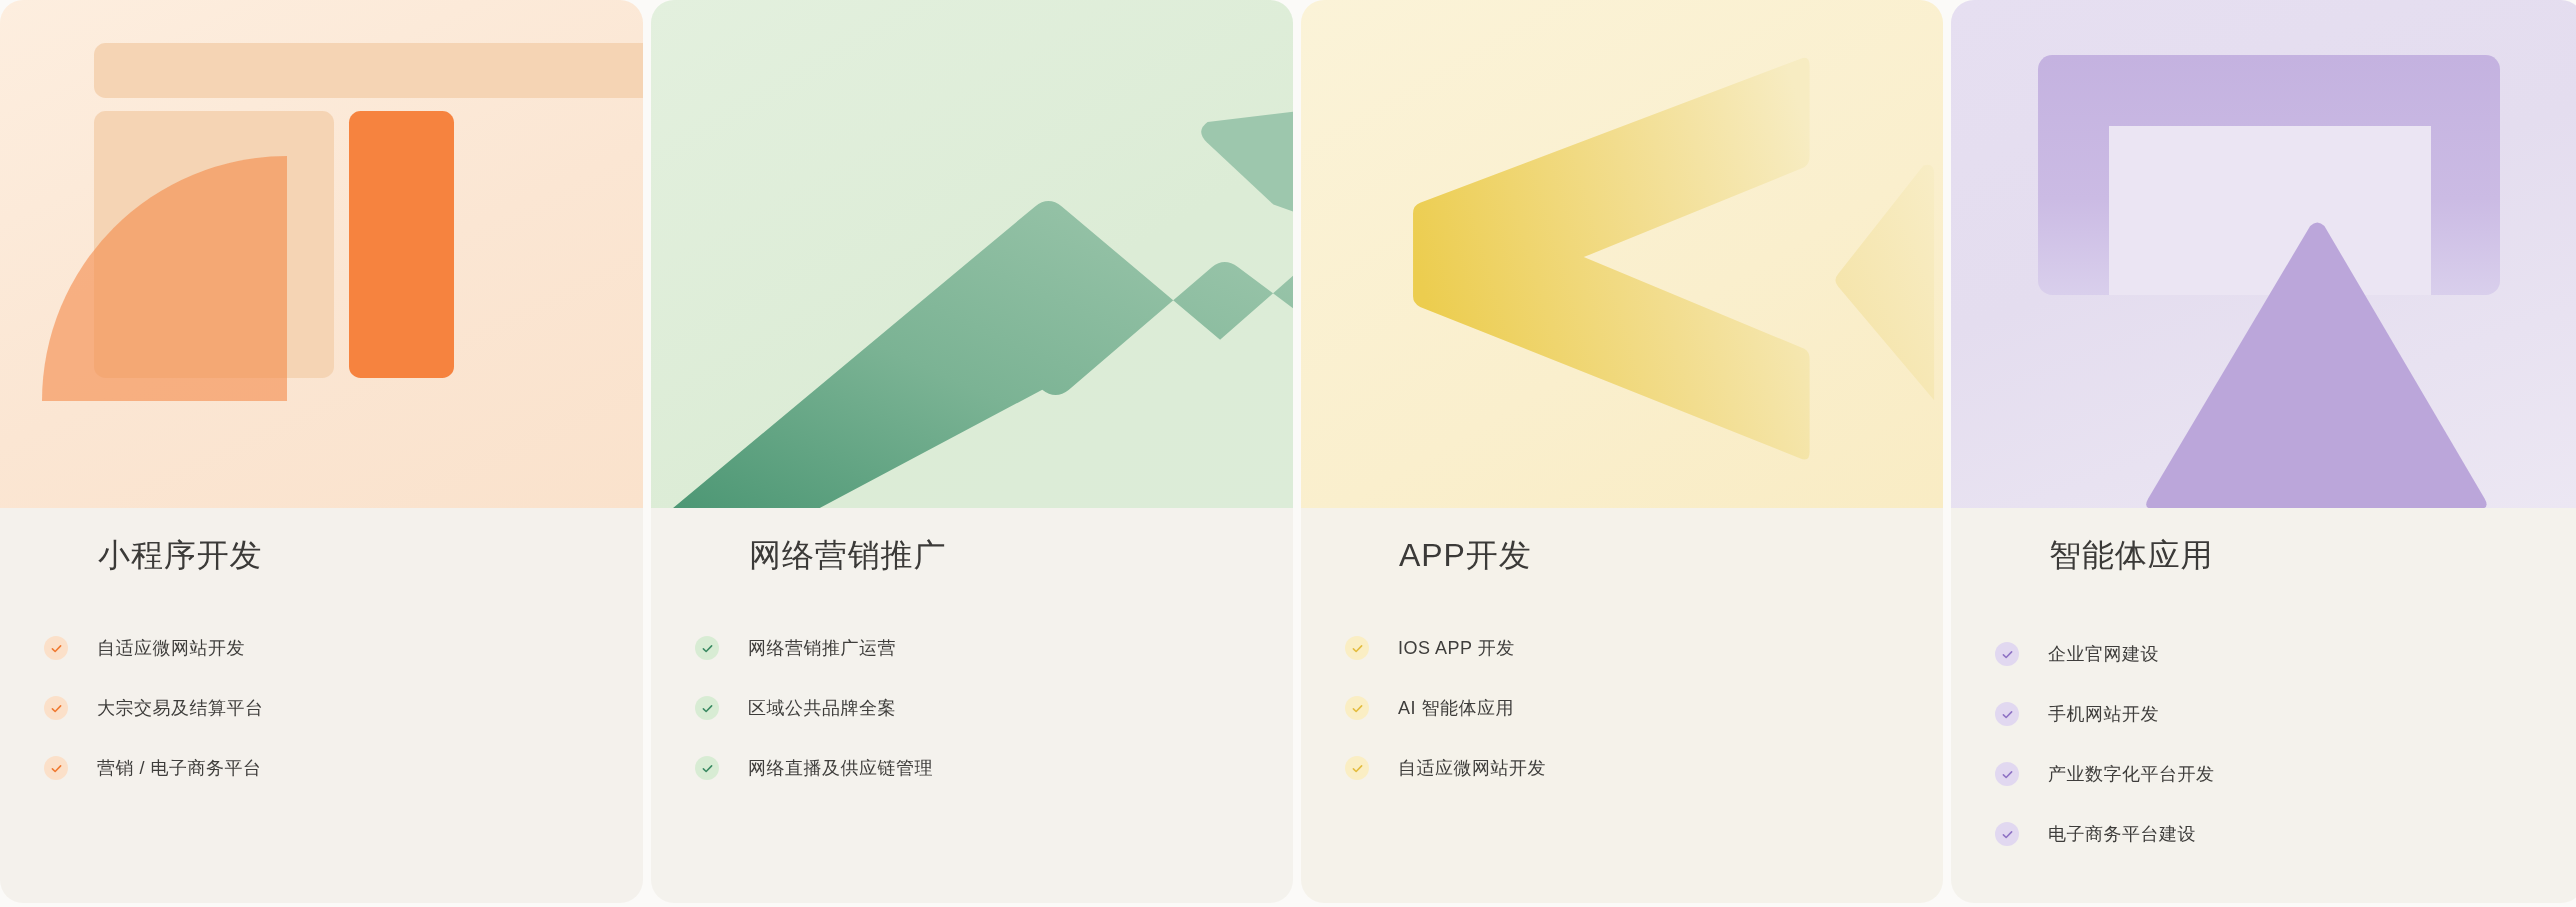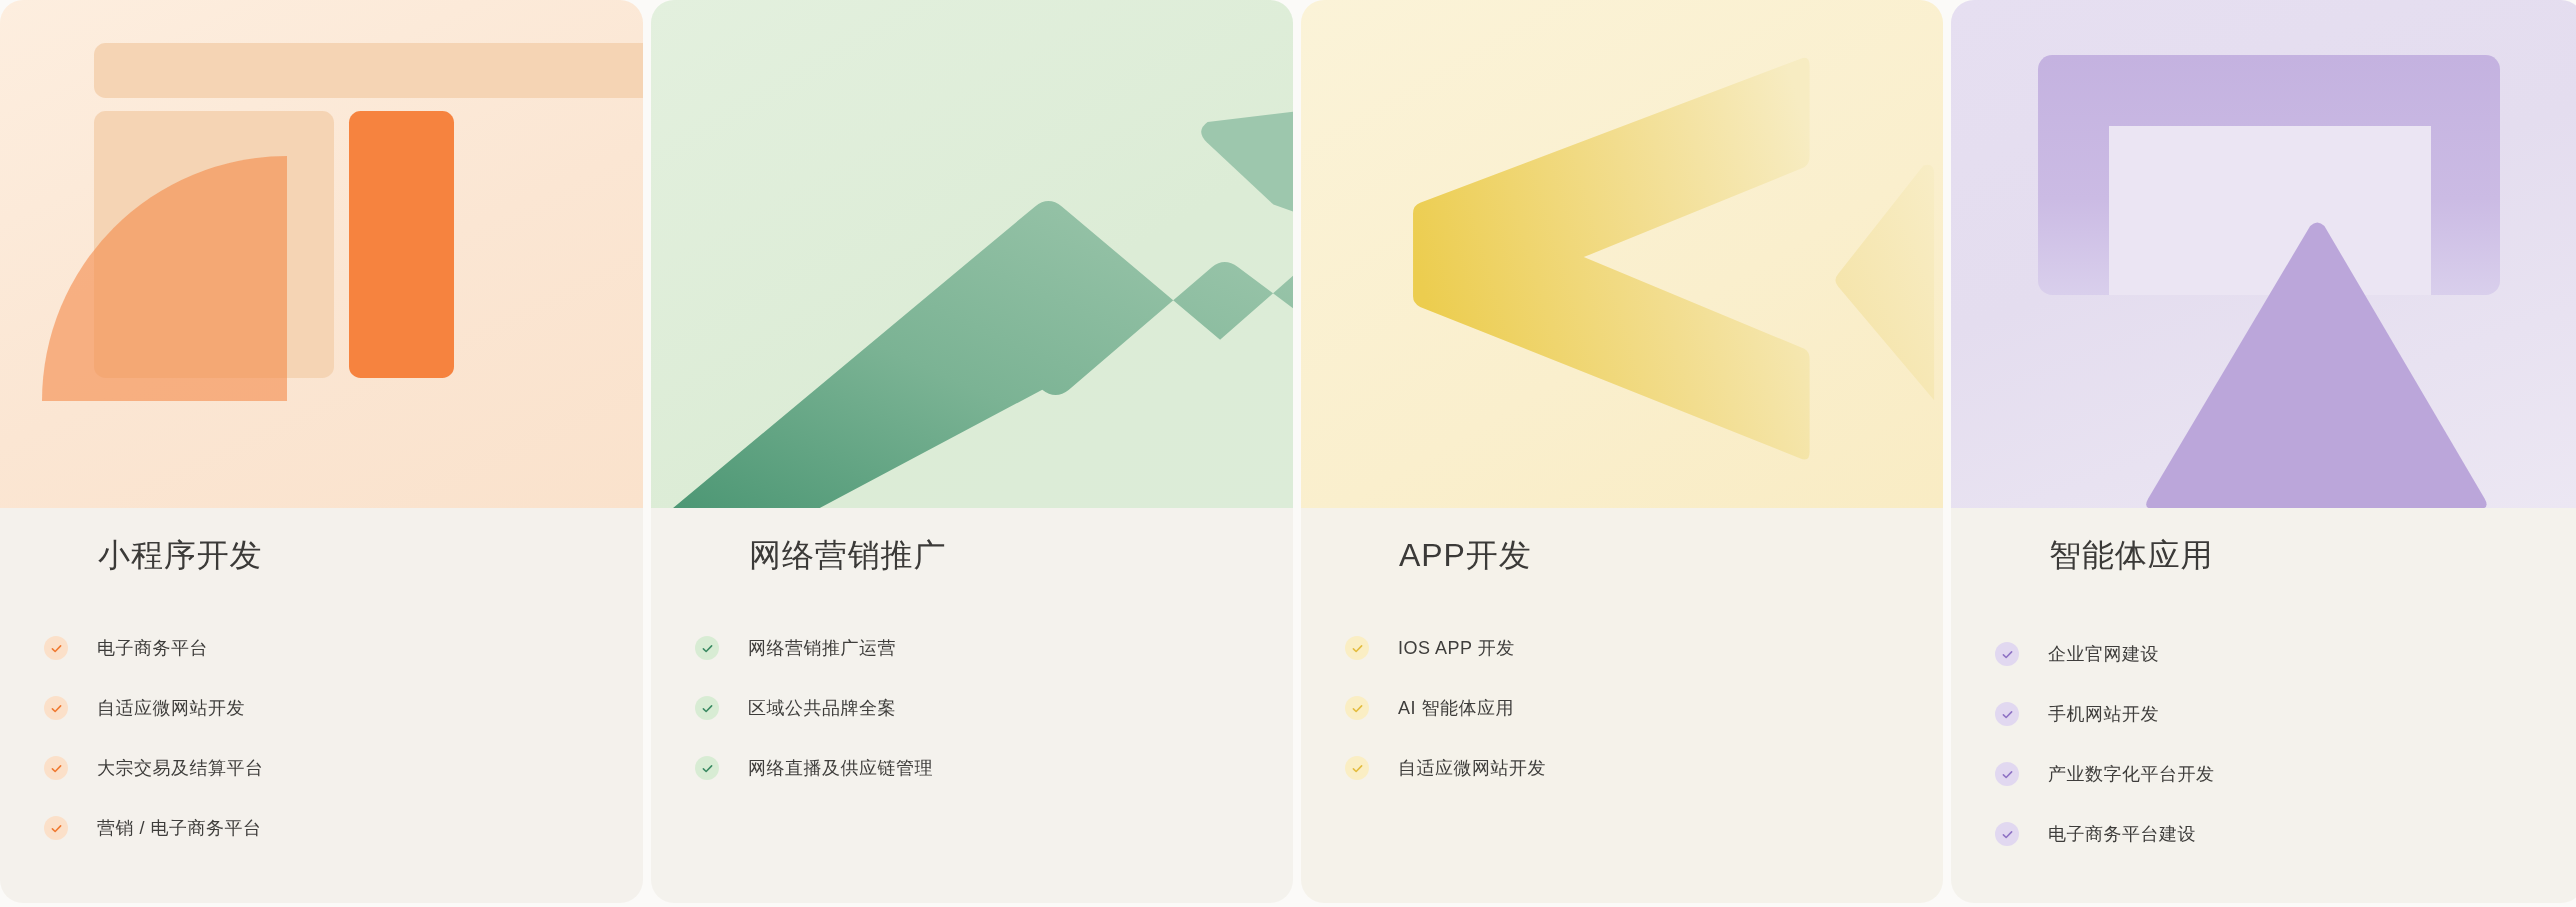--- a/index.html
+++ b/index.html
@@ -144,28 +144,20 @@
   <div class="card c1">
     <div class="art">
       <div class="c1-bar"></div>
       <div class="c1-sq"></div>
       <div class="c1-orange"></div>
       <div class="c1-quarter"></div>
     </div>
     <div class="body">
       <div class="title">小程序开发</div>
       <div class="list">
-        <div class="item">
-          <span class="tick" style="background:#fbe0c9">
-            <svg viewBox="0 0 20 20" fill="none">
-                <path d="M4.5 10.5L8.2 14L15.5 6.5" stroke="#f07a32" stroke-width="2.1" stroke-linecap="round" stroke-linejoin="round"></path>
-              </svg>
-          </span>
-          <span class="itxt">电子商务平台</span>
-        </div>
         <div class="item">
           <span class="tick" style="background:#fbe0c9">
             <svg viewBox="0 0 20 20" fill="none">
                 <path d="M4.5 10.5L8.2 14L15.5 6.5" stroke="#f07a32" stroke-width="2.1" stroke-linecap="round" stroke-linejoin="round"></path>
               </svg>
           </span>
           <span class="itxt">自适应微网站开发</span>
         </div>
         <div class="item">
           <span class="tick" style="background:#fbe0c9">

